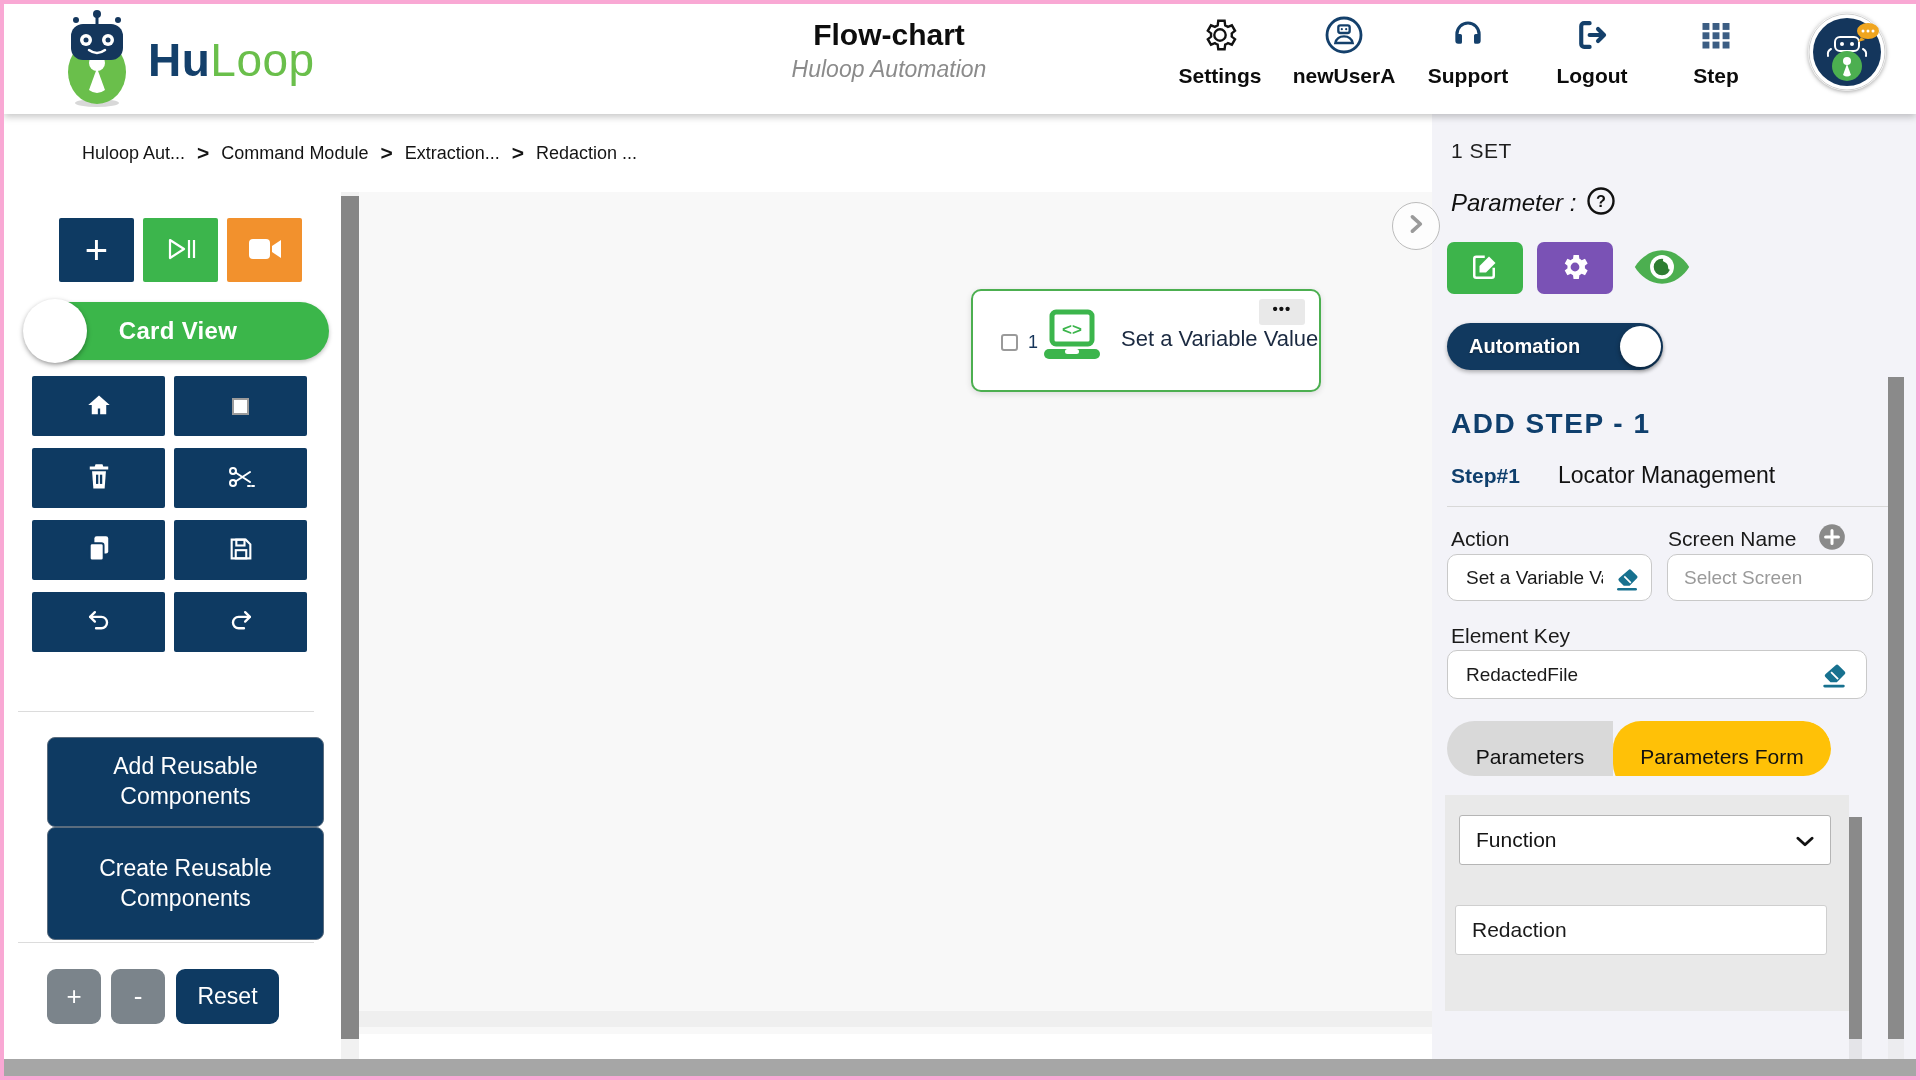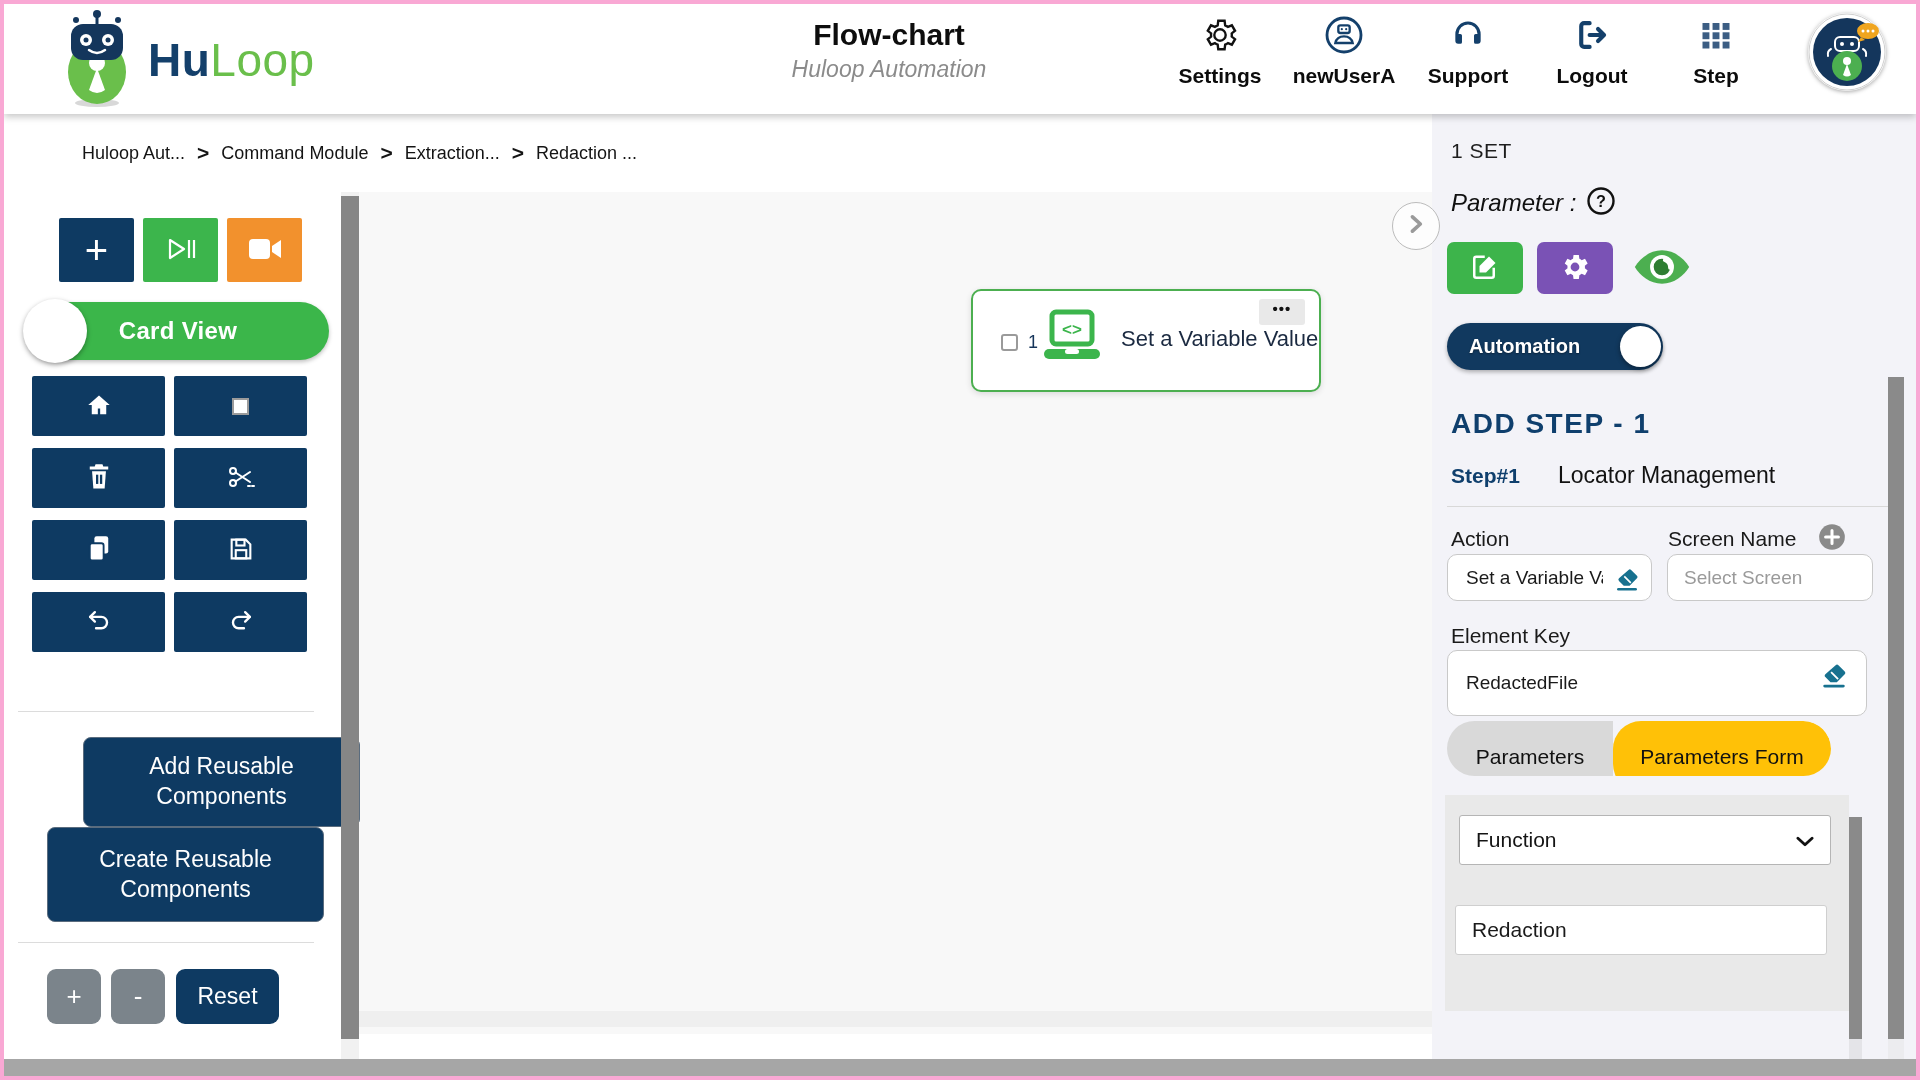--- a/index.html
+++ b/index.html
@@ -78,21 +78,21 @@
   .step-row { position:absolute; left:19px; top:348px; display:flex; align-items:baseline; gap:38px; }
   .step-num { font-size:21px; font-weight:800; color:#0f3f6d; }
   .step-name { font-size:23px; color:#121212; }
   .panel-divider { position:absolute; left:15px; top:392px; width:448px; border-top:1px solid #d8d8d8; }
   .field-label { position:absolute; font-size:21px; color:#1a1a1a; }
   .input-box { background:#fff; border:1px solid #c9c9c9; border-radius:10px; font-size:19px; color:#1a1a1a; font-family:"Liberation Sans",sans-serif; }
   .action-input { position:absolute; left:15px; top:440px; width:205px; height:47px; padding:0 48px 0 18px; }
   .action-eraser { position:absolute; left:182px; top:453px; cursor:pointer; }
   .screen-input { position:absolute; left:235px; top:440px; width:206px; height:47px; padding:0 14px 0 16px; }
   .screen-input::placeholder { color:#9a9a9a; }
-  .elem-input { position:absolute; left:15px; top:536px; width:420px; height:66px; padding:0 52px 0 18px; }
+  .elem-input { position:absolute; left:15px; top:536px; width:420px; height:49px; padding:0 52px 0 18px; }
   .elem-eraser { position:absolute; left:388px; top:548px; cursor:pointer; }
   .tabs { position:absolute; left:15px; top:607px; height:55px; display:flex; border-radius:28px; overflow:hidden; }
   .tab { height:71px; display:flex; align-items:center; justify-content:center; font-size:21px; color:#111; cursor:pointer; }
   .tab.inactive { width:166px; background:#d9d9d9; }
   .tab.active { width:218px; background:#ffc107; border-radius:28px; }
   .subpanel { position:absolute; left:13px; top:681px; width:404px; height:216px; background:#e9e9e9; }
   .func-select { position:absolute; left:14px; top:20px; width:372px; height:50px; background:#fff; border:1px solid #b5b5b5; border-radius:3px; display:flex; align-items:center; padding:0 16px; font-size:21px; color:#141414; cursor:pointer; }
   .func-select .chev { margin-left:auto; }
   .redaction-input { position:absolute; left:10px; top:110px; width:372px; height:50px; border-radius:3px; border:1px solid #cfcfcf; padding:0 16px; font-size:21px; }
   .inner-scroll { position:absolute; left:417px; top:703px; width:13px; height:249px; background:#e4e4e8; }
@@ -311,22 +311,22 @@
           <svg width="30" height="26" viewBox="0 0 24 22" fill="none" stroke="#fff" stroke-width="2" stroke-linecap="round" stroke-linejoin="round">
               <path d="M15.5 3.5 19.5 7.5l-4 4"></path>
               <path d="M19.5 7.5H10a4.8 4.8 0 0 0 0 9.6h4.5"></path>
             </svg>
         </span>
       </button>
     </div>
 
     <div class="side-divider" style="top:519px;"></div>
 
-    <button class="reusable-btn" style="top:545px;height:90px;margin-left:36px;">Add Reusable Components</button>
-    <button class="reusable-btn" style="top:635px;height:95px;">Create Reusable Components</button>
+    <button class="reusable-btn" style="top:545px;height:90px;">Add Reusable Components</button>
+    <button class="reusable-btn" style="top:635px;height:113px;">Create Reusable Components</button>
 
     <div class="side-divider" style="top:750px;"></div>
 
     <button class="zoom-btn" style="left:43px;top:777px;">+</button>
     <button class="zoom-btn" style="left:107px;top:777px;">-</button>
     <button class="reset-btn">Reset</button>
   </div>
 
   <div class="sidebar-scroll">
       <div class="thumb"></div>

